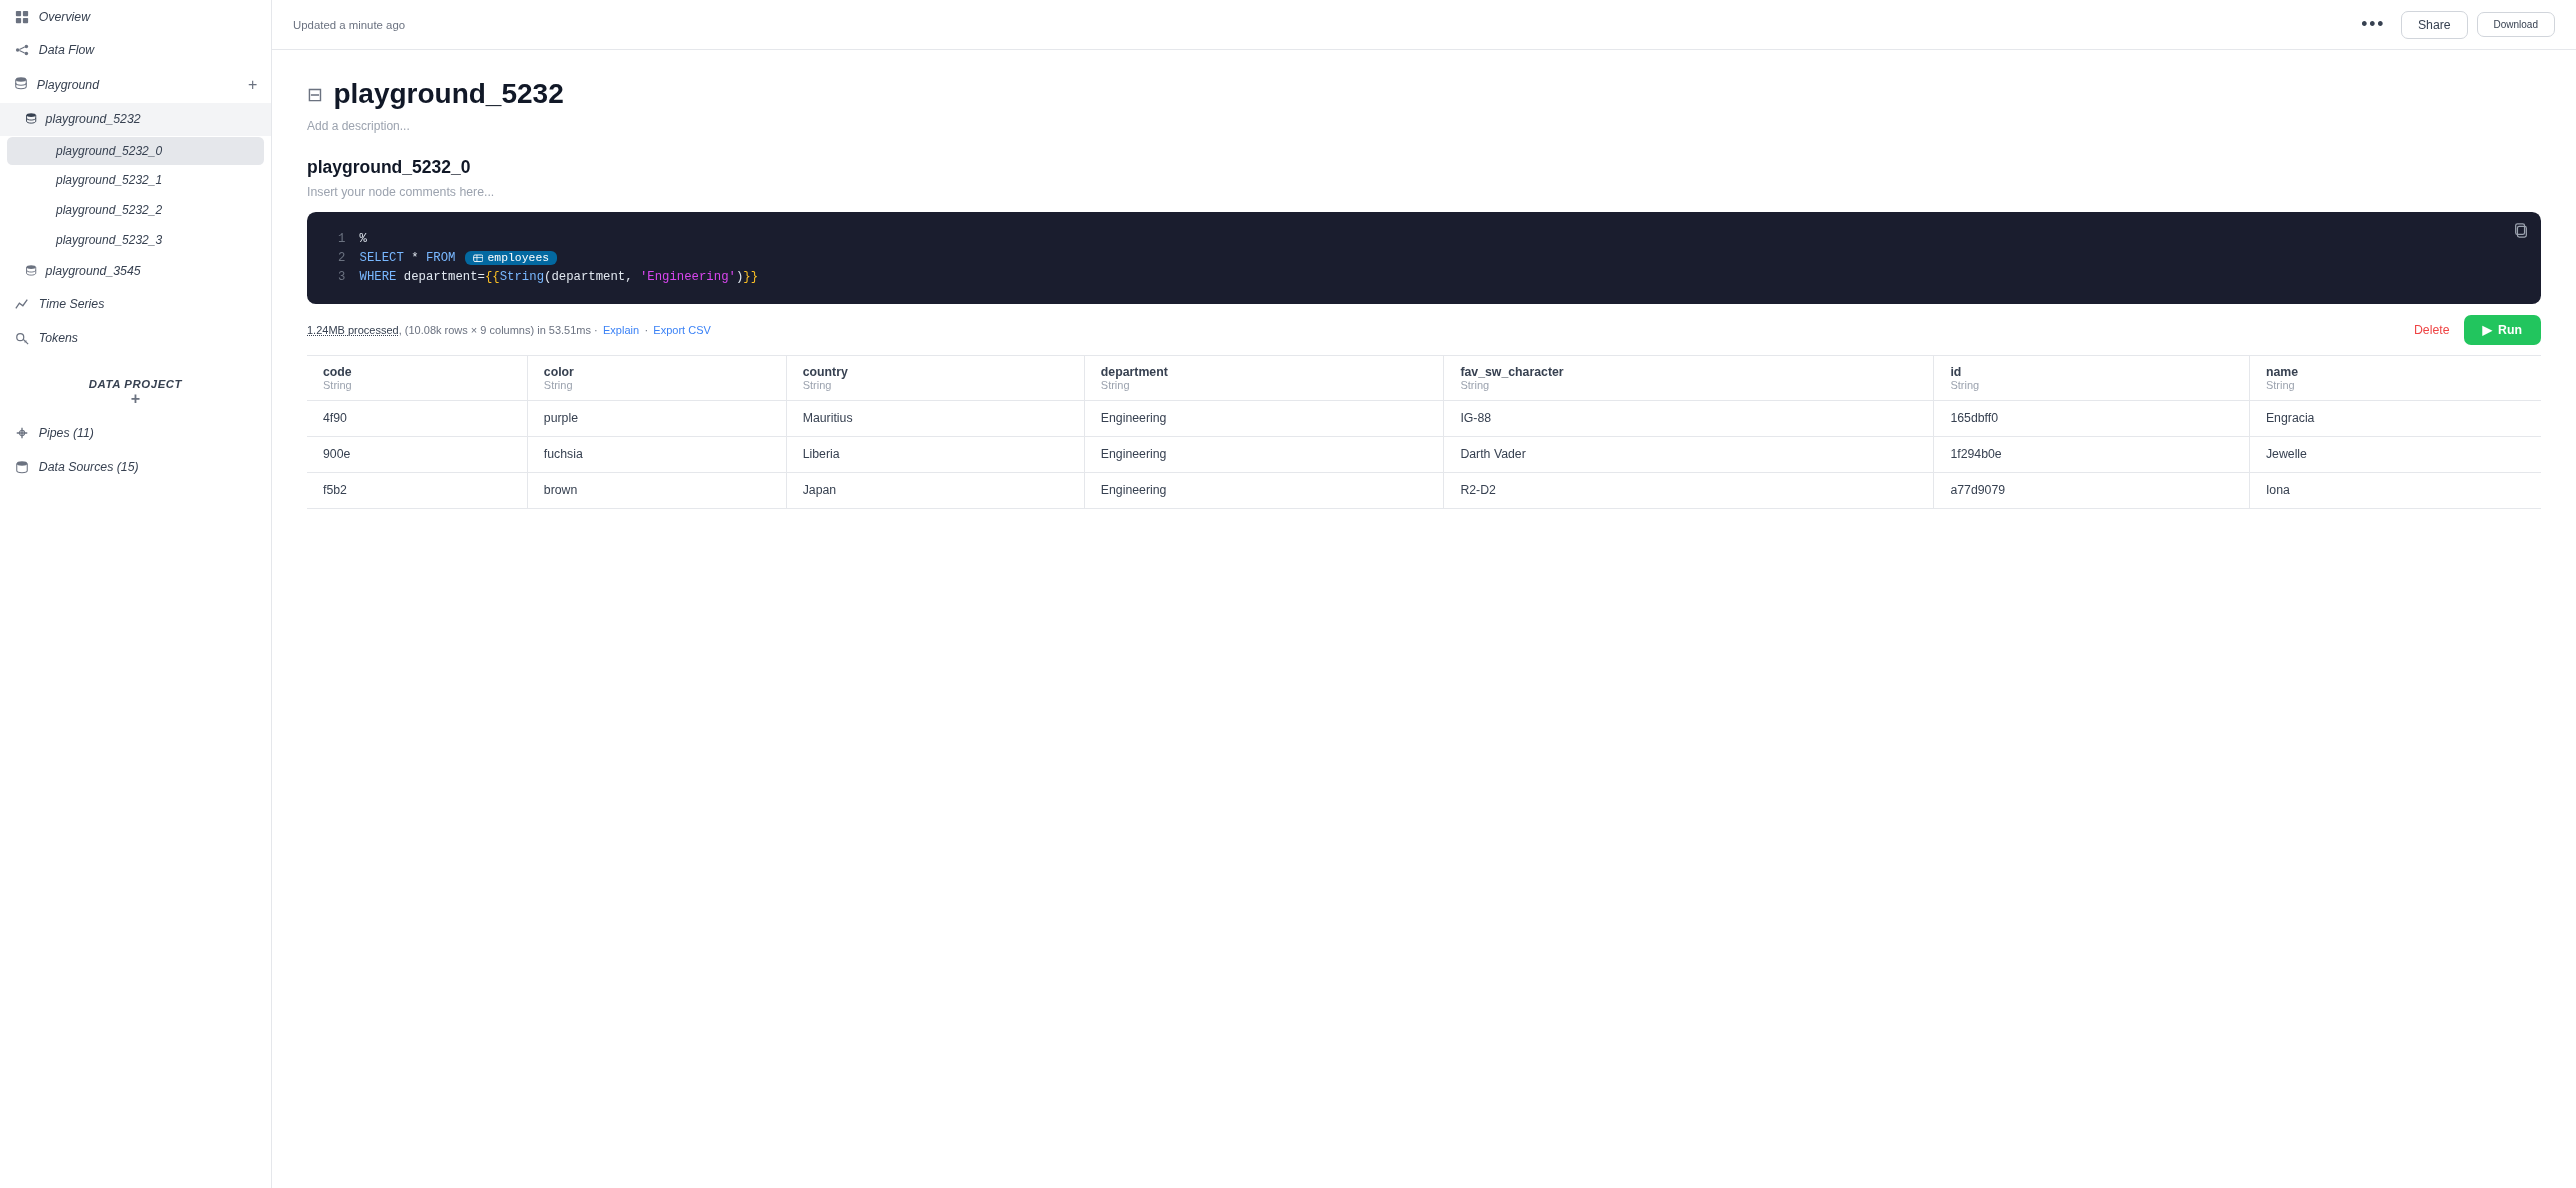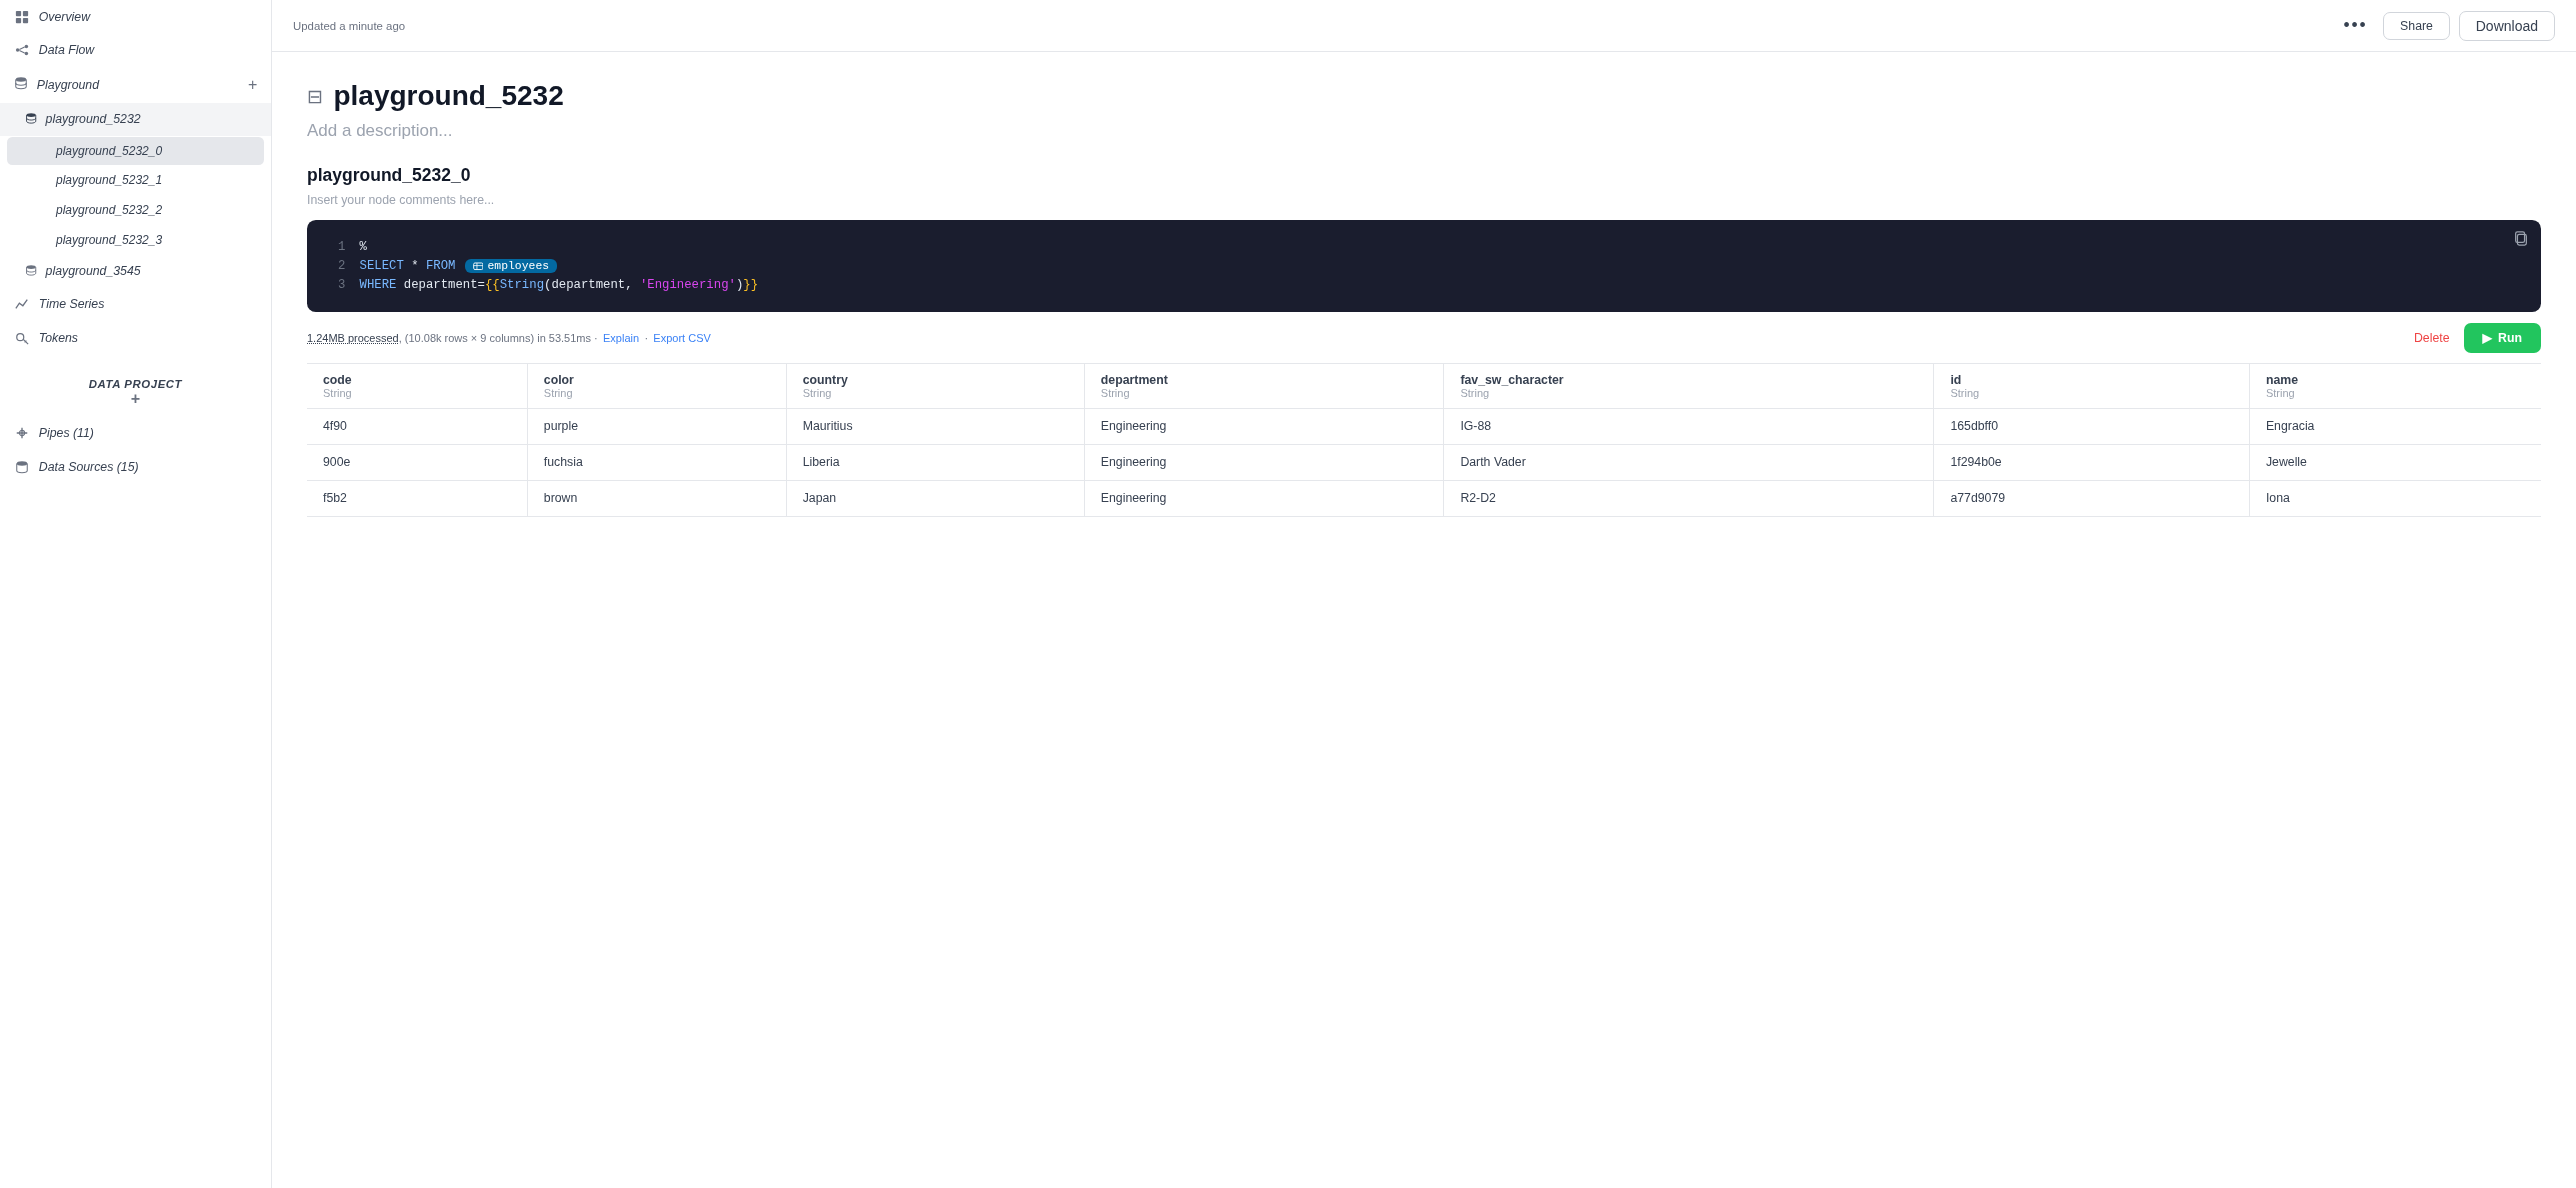--- a/index.html
+++ b/index.html
@@ -15,27 +15,27 @@
     .sidebar-sub-item { padding: 7px 14px 7px 0; cursor: pointer; color: #374151; font-size: 12px; display: flex; align-items: center; gap: 7px; border-radius: 5.3px; margin: 0.9px 7px; }
     .sidebar-sub-item.deep-active { background: #e5e7eb; }
 
     
     .main { flex: 1; overflow-y: auto; background: #fff; }
     .topbar { display: flex; align-items: center; justify-content: space-between; padding: 10.5px 21px; border-bottom: 0.9px solid #e5e7eb; }
     .topbar-left { color: #6b7280; font-size: 11.4px; text-align: right; }
     .topbar-right { display: flex; align-items: center; gap: 8.8px; }
     .btn-dots { background: none; border: none; cursor: pointer; color: #374151; font-size: 17.5px; padding: 3.5px 7px; letter-spacing: 1.8px; }
     .btn-share { background: #fff; border: 1.3px solid #d1d5db; border-radius: 7px; padding: 6.1px 16px; font-size: 12.3px; font-weight: 500; cursor: pointer; color: #374151; }
-    .btn-download { background: #fff; border: 1.3px solid #d1d5db; border-radius: 7px; padding: 6.1px 16px; font-size: 14px; font-weight: 500; cursor: pointer; color: #374151; }
+    .btn-download { background: #fff; border: 1.3px solid #d1d5db; border-radius: 7px; padding: 6.1px 16px; font-size: 10px; font-weight: 500; cursor: pointer; color: #374151; }
 
     .content { padding: 28px 35px; }
     .page-title-row { display: flex; align-items: center; gap: 10.5px; margin-bottom: 8.8px; }
     .page-title-icon { color: #6b7280; font-size: 19px; }
     .page-title { font-size: 28px; font-weight: 700; color: #111827; }
-    .page-description { color: #9ca3af; font-size: 17px; margin-bottom: 24.5px; cursor: text; }
+    .page-description { color: #9ca3af; font-size: 12px; margin-bottom: 24.5px; cursor: text; }
 
     
     .node-title { font-size: 17.5px; font-weight: 700; color: #111827; margin-bottom: 7px; }
     .node-description { color: #9ca3af; font-size: 12.3px; margin-bottom: 12.3px; cursor: text; }
 
     
     .code-block { background: #1a1d2e; border-radius: 8.8px; padding: 17.5px 0; position: relative; margin-bottom: 0; }
     .code-copy-btn { position: absolute; top: 10.5px; right: 12.3px; background: none; border: none; cursor: pointer; color: #6b7280; font-size: 14px; }
     .code-line { display: flex; align-items: flex-start; padding: 2.6px 17.5px; font-family: 'Courier New', Courier, monospace; font-size: 12.3px; }
     .code-line-num { color: #6b7280; width: 21px; margin-right: 14px; user-select: none; flex-shrink: 0; text-align: right; }

